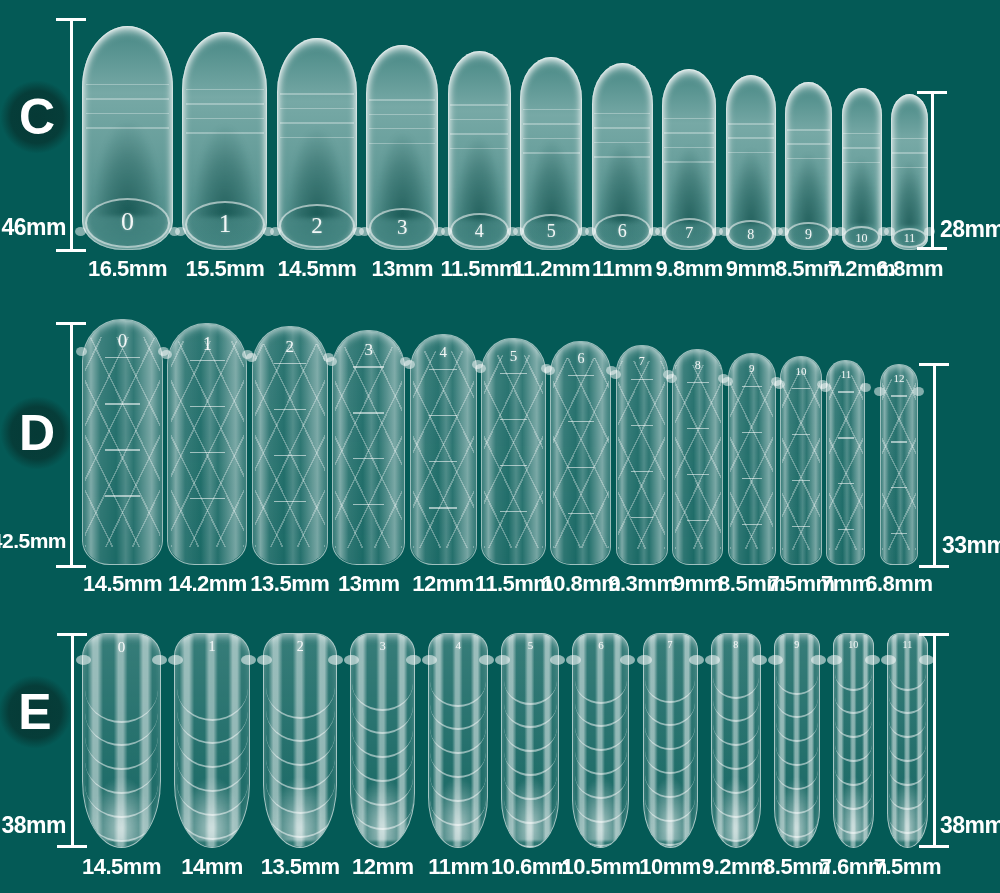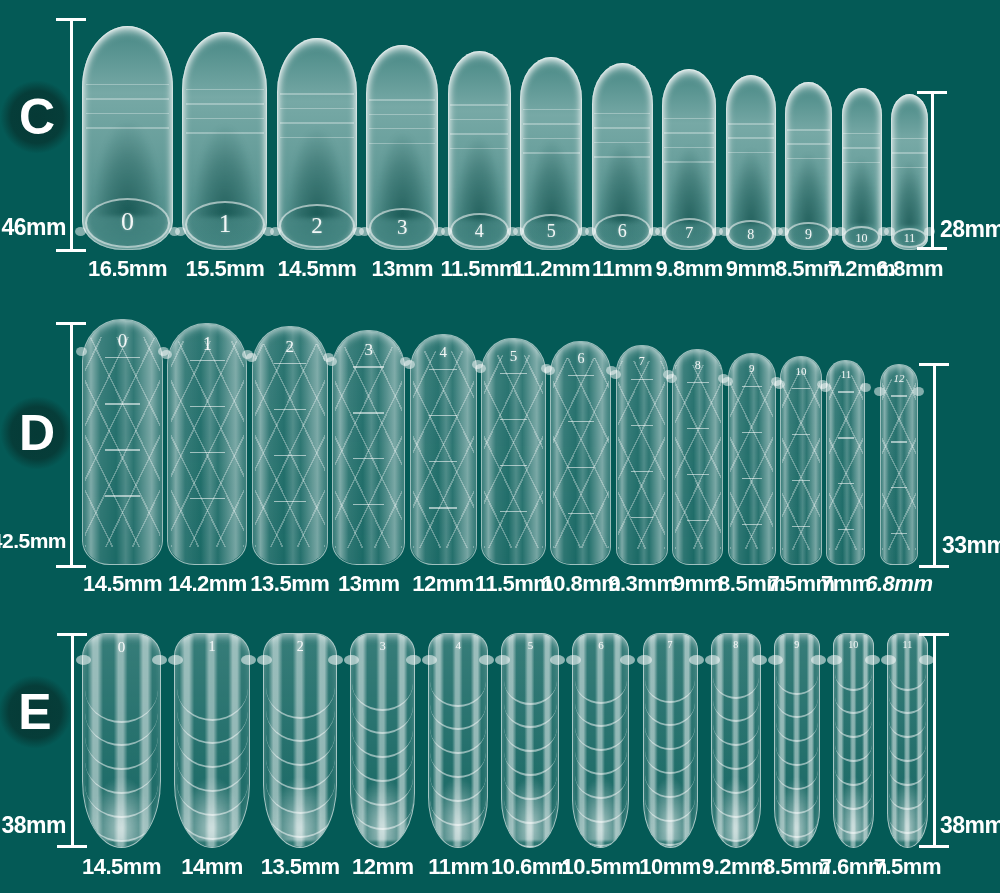--- a/index.html
+++ b/index.html
@@ -523,21 +523,21 @@
             <div class="ticks"></div>
           </div>
           <div class="nub nub-l nub-d"></div>
           <div class="nub nub-r nub-d"></div>
           <span class="num" style="top: 8px; font-size: 11px;">11</span>
         </div>
         <div class="size">
           <span class="sizetext">7mm</span>
         </div>
       </div>
-      <div class="tipcol" style="width: 58px; font-style: italic;">
+      <div class="tipcol" style="width: 58px;">
         <div class="tip tip-d" style="width: 38px; height: 201px; border-radius: 18.24px 18.24px 12.92px 12.92px / 19.76px 19.76px 11.4px 11.4px;">
           <div class="tex">
             <div class="stripes-d"></div>
             <div class="diag"></div>
             <div class="ticks"></div>
           </div>
           <div class="nub nub-l nub-d"></div>
           <div class="nub nub-r nub-d"></div>
           <span class="num" style="top: 8px; font-size: 11px;">12</span>
         </div>

